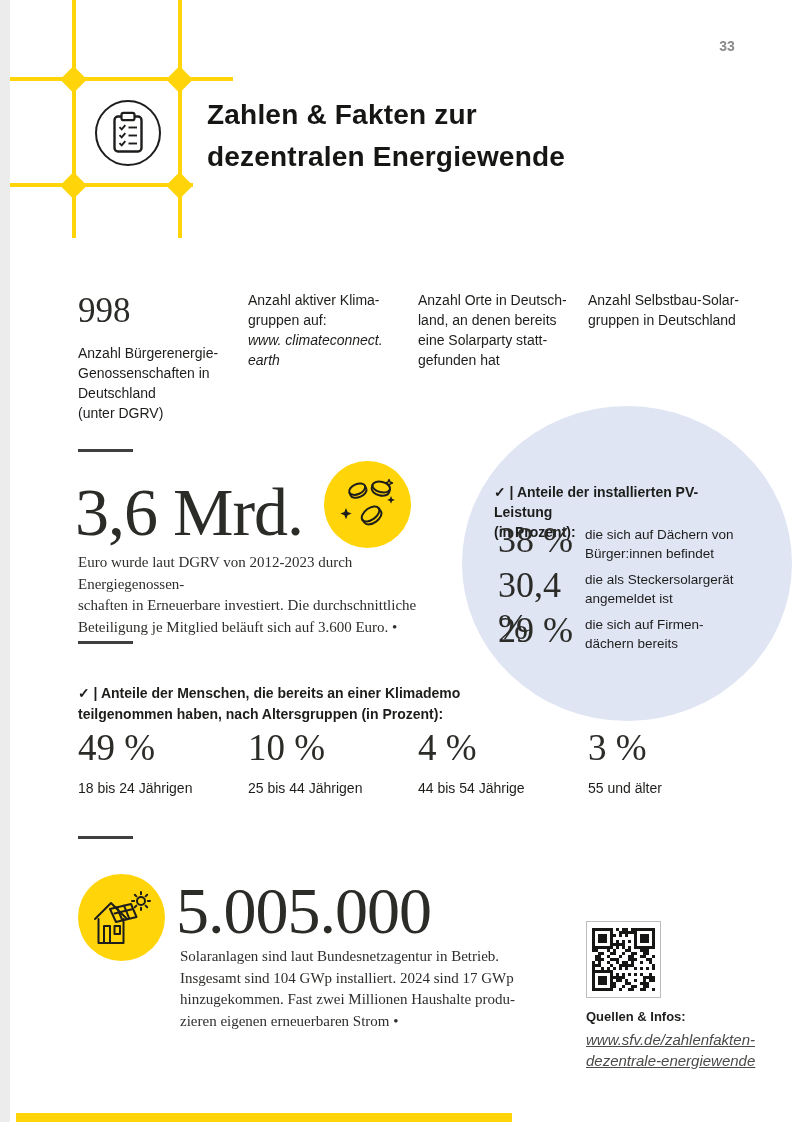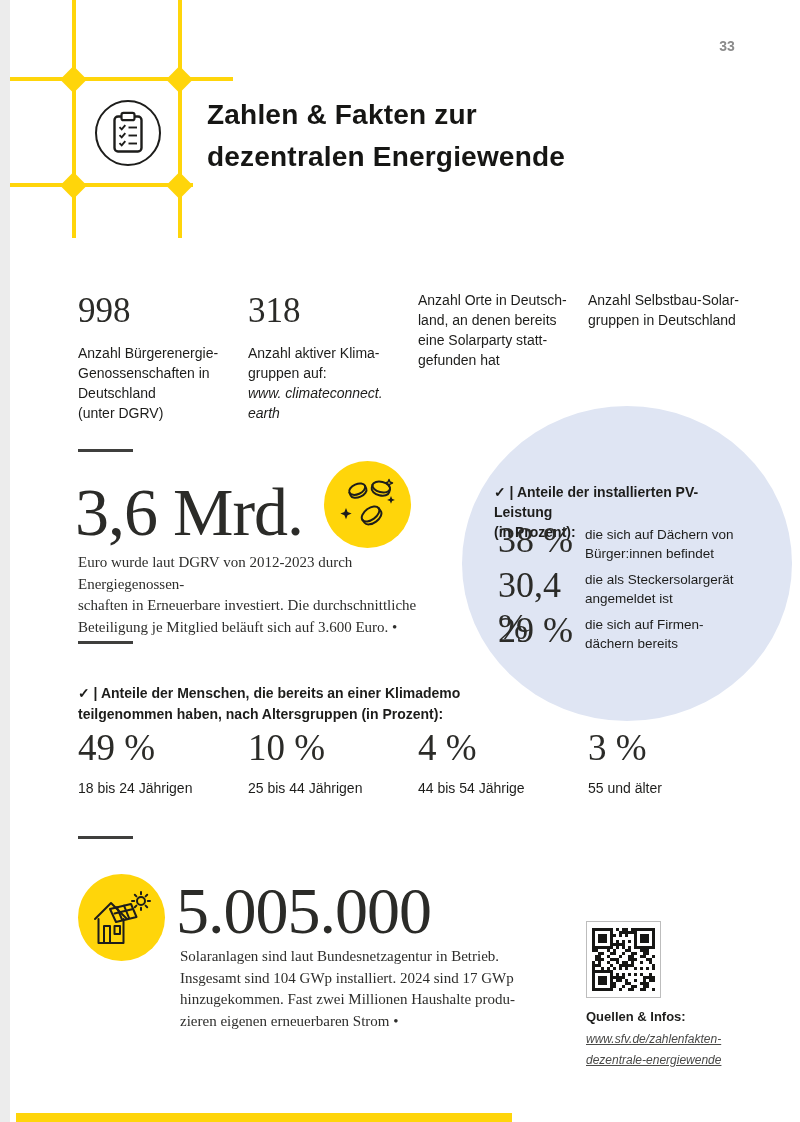--- a/index.html
+++ b/index.html
@@ -71,21 +71,21 @@
                border-radius:50%;display:flex;align-items:center;justify-content:center;color:var(--ink);}
   .solar-value{left:176px;top:874px;font-size:66px;line-height:74px;letter-spacing:-1px;}
   .solar-desc{left:180px;top:946px;width:340px;font-family:"Liberation Serif",serif;
               font-size:15px;line-height:21.5px;color:#2E2E2C;}
 
   
   .qr-box{left:586px;top:921px;width:75px;height:77px;border:1px solid #BDBDBD;background:#fff;}
   .qr{position:absolute;left:5px;top:6px;width:63px;height:63px;}
   .qr i{position:absolute;width:3px;height:3px;background:#161614;}
   .src-label{left:586px;top:1009px;font-size:13px;font-weight:bold;}
-  .src-link{left:586px;top:1029px;font-size:12px;line-height:21px;font-style:italic;
+  .src-link{left:586px;top:1029px;font-size:15px;line-height:21px;font-style:italic;
             color:#4A4A48;text-decoration:underline;cursor:pointer;}
   svg{display:block;}
 </style>
 </head>
 <body>
 
 <div class="abs left-edge"></div>
 <div class="abs page-number">33</div>
 
 <div class="abs gl v1"></div>
@@ -115,21 +115,20 @@
 dezentralen Energiewende</h1>
 
 <div class="abs stat-col sc0">
   <div class="stat-value">998</div>
   <div class="stat-label ml">Anzahl Bürgerenergie-
 Genossenschaften in
 Deutschland
 (unter DGRV)</div>
 </div>
 <div class="abs stat-col sc1">
-  <div class="stat-value">318</div>
   <div class="stat-label ml">Anzahl aktiver Klima-
 gruppen auf:</div>
   <div class="stat-link ml">www. climateconnect.
 earth</div>
 </div>
 <div class="abs stat-col sc2">
   <div class="stat-label ml">Anzahl Orte in Deutsch-
 land, an denen bereits
 eine Solarparty statt-
 gefunden hat</div>

